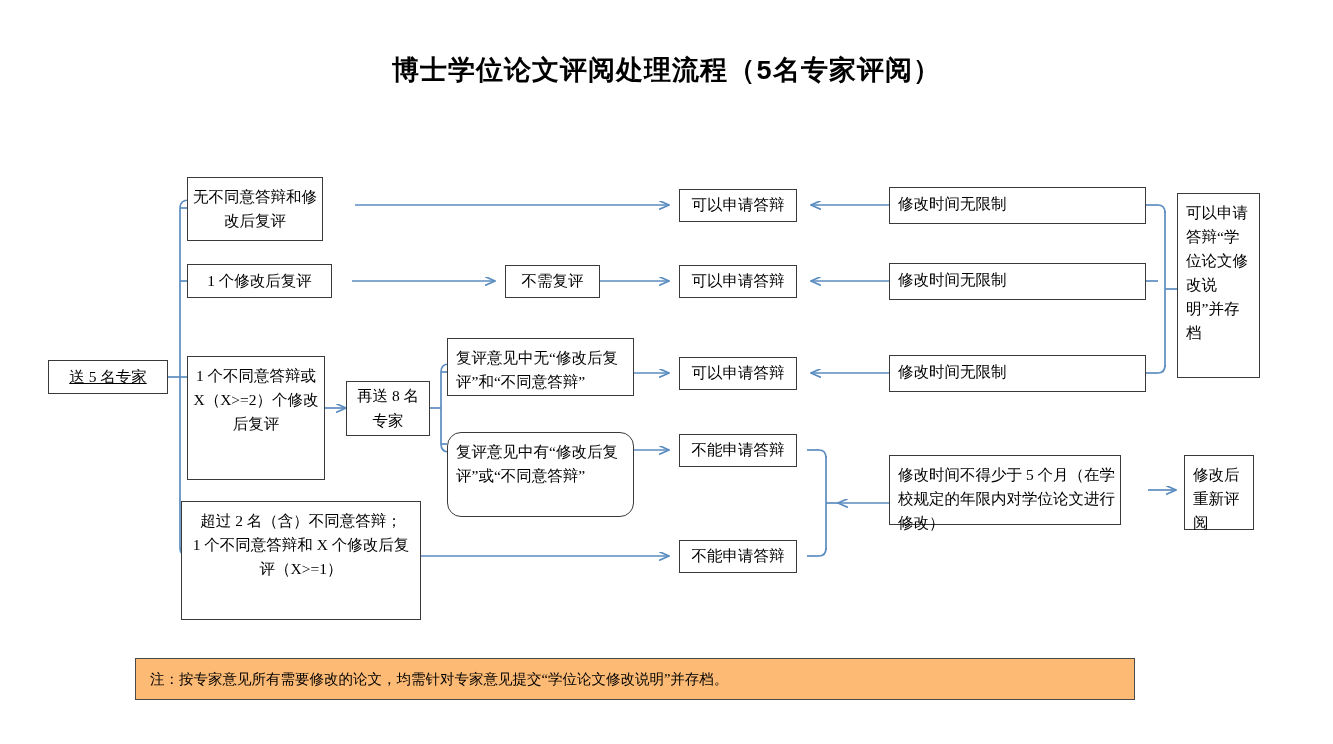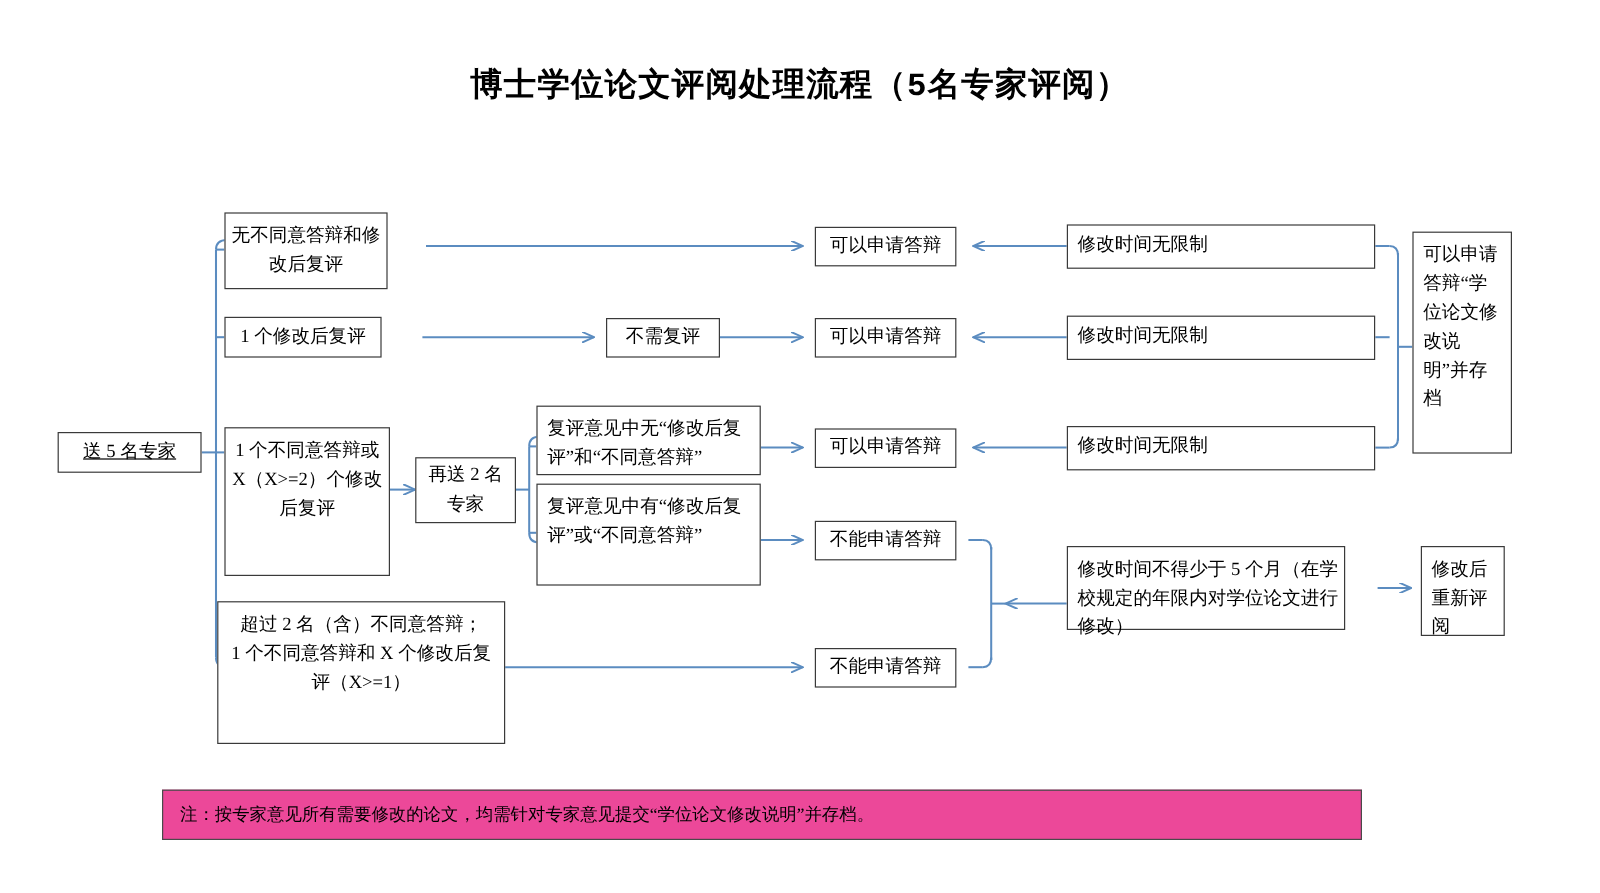--- a/index.html
+++ b/index.html
@@ -52,21 +52,21 @@
     text-align: left;
     justify-content: flex-start;
     align-items: flex-start;
     padding-top: 7px;
     padding-left: 8px;
   }
   .node-note {
     position: absolute;
     box-sizing: border-box;
     border: 1.3px solid #4a4a4a;
-    background: #ec4899;
+    background: #fdba74;
     font-size: 14.5px;
     line-height: 1.5;
     padding: 10px 14px;
     text-align: left;
     font-family: "Liberation Serif", "DejaVu Serif", serif;
     z-index: 3;
   }
   #links {
     position: absolute;
     left: 0;
@@ -143,34 +143,34 @@
 
       <path d="M1148,490 L1176,490" marker-end="url(#arrow)"></path>
 
     </g>
   </svg>
 
   <div class="node" style="left:48px; top:360px; width:120px; height:34px;text-decoration:underline;">送 5 名专家</div>
 
   <div class="node topalign" style="left:187px; top:177px; width:136px; height:64px;">无不同意答辩和修改后复评</div>
 
-  <div class="node" style="left:187px; top:264px; width:131px; height:34px;text-align:right;">1 个修改后复评</div>
+  <div class="node" style="left:187px; top:264px; width:145px; height:34px;text-align:right;">1 个修改后复评</div>
 
   <div class="node topalign" style="left:187px; top:356px; width:138px; height:124px;">1 个不同意答辩或 X（X&gt;=2）个修改后复评</div>
 
   <div class="node topalign" style="left:181px; top:501px; width:240px; height:119px; white-space:pre-line;">超过 2 名（含）不同意答辩；
 1 个不同意答辩和 X 个修改后复评（X&gt;=1）</div>
 
   <div class="node" style="left:505px; top:265px; width:95px; height:33px;">不需复评</div>
 
-  <div class="node" style="left:346px; top:381px; width:84px; height:55px;">再送 2 名专家</div>
+  <div class="node" style="left:346px; top:381px; width:84px; height:55px;">再送 8 名专家</div>
 
   <div class="node leftalign" style="left:447px; top:338px; width:187px; height:58px;">复评意见中无“修改后复评”和“不同意答辩”</div>
 
-  <div class="node leftalign" style="left:447px; top:403px; width:187px; height:85px;">复评意见中有“修改后复评”或“不同意答辩”</div>
+  <div class="node leftalign" style="left:447px; top:432px; width:187px; height:85px;border-radius:14px;">复评意见中有“修改后复评”或“不同意答辩”</div>
 
   <div class="node" style="left:679px; top:189px; width:118px; height:33px;">可以申请答辩</div>
 
   <div class="node" style="left:679px; top:265px; width:118px; height:33px;">可以申请答辩</div>
 
   <div class="node" style="left:679px; top:357px; width:118px; height:33px;">可以申请答辩</div>
 
   <div class="node" style="left:679px; top:434px; width:118px; height:33px;">不能申请答辩</div>
 
   <div class="node" style="left:679px; top:540px; width:118px; height:33px;">不能申请答辩</div>

